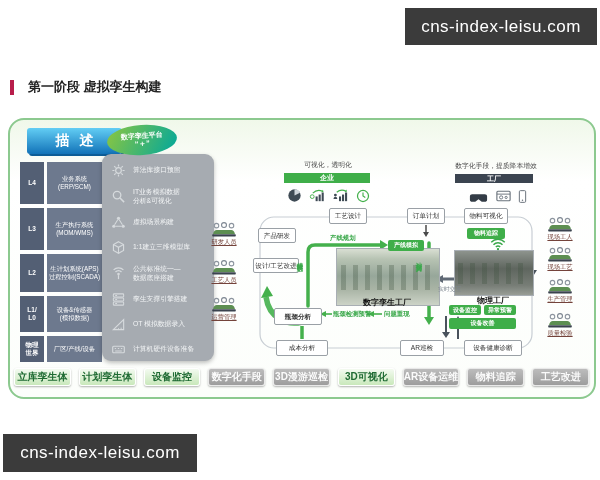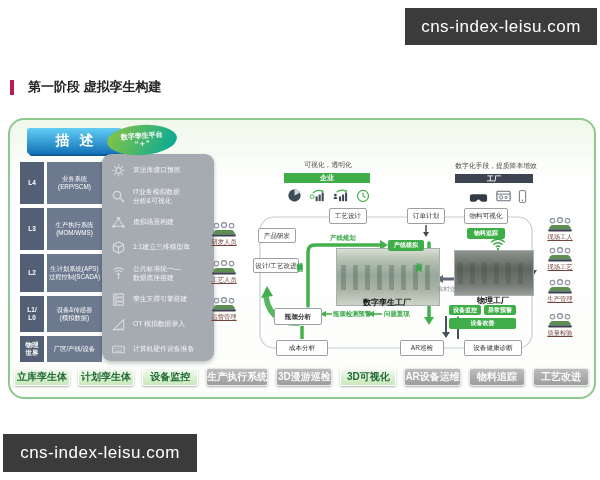--- a/index.html
+++ b/index.html
@@ -412,21 +412,21 @@
             <rect x="2" y="11.4" width="22" height="2.1" rx="0.7" fill="#3a434e"></rect>
           </svg>
         </span>
       <span class="plabel">质量检验</span>
     </div>
 
     <div class="btn-row">
       <div class="chip green">立库孪生体</div>
       <div class="chip green">计划孪生体</div>
       <div class="chip green">设备监控</div>
-      <div class="chip gray">生产执行系统</div>
+      <div class="chip gray">数字化手段</div>
       <div class="chip gray">3D漫游巡检</div>
       <div class="chip green">3D可视化</div>
       <div class="chip gray">AR设备运维</div>
       <div class="chip gray">物料追踪</div>
       <div class="chip gray">工艺改进</div>
     </div>
 
   </div>
 </div>
 

